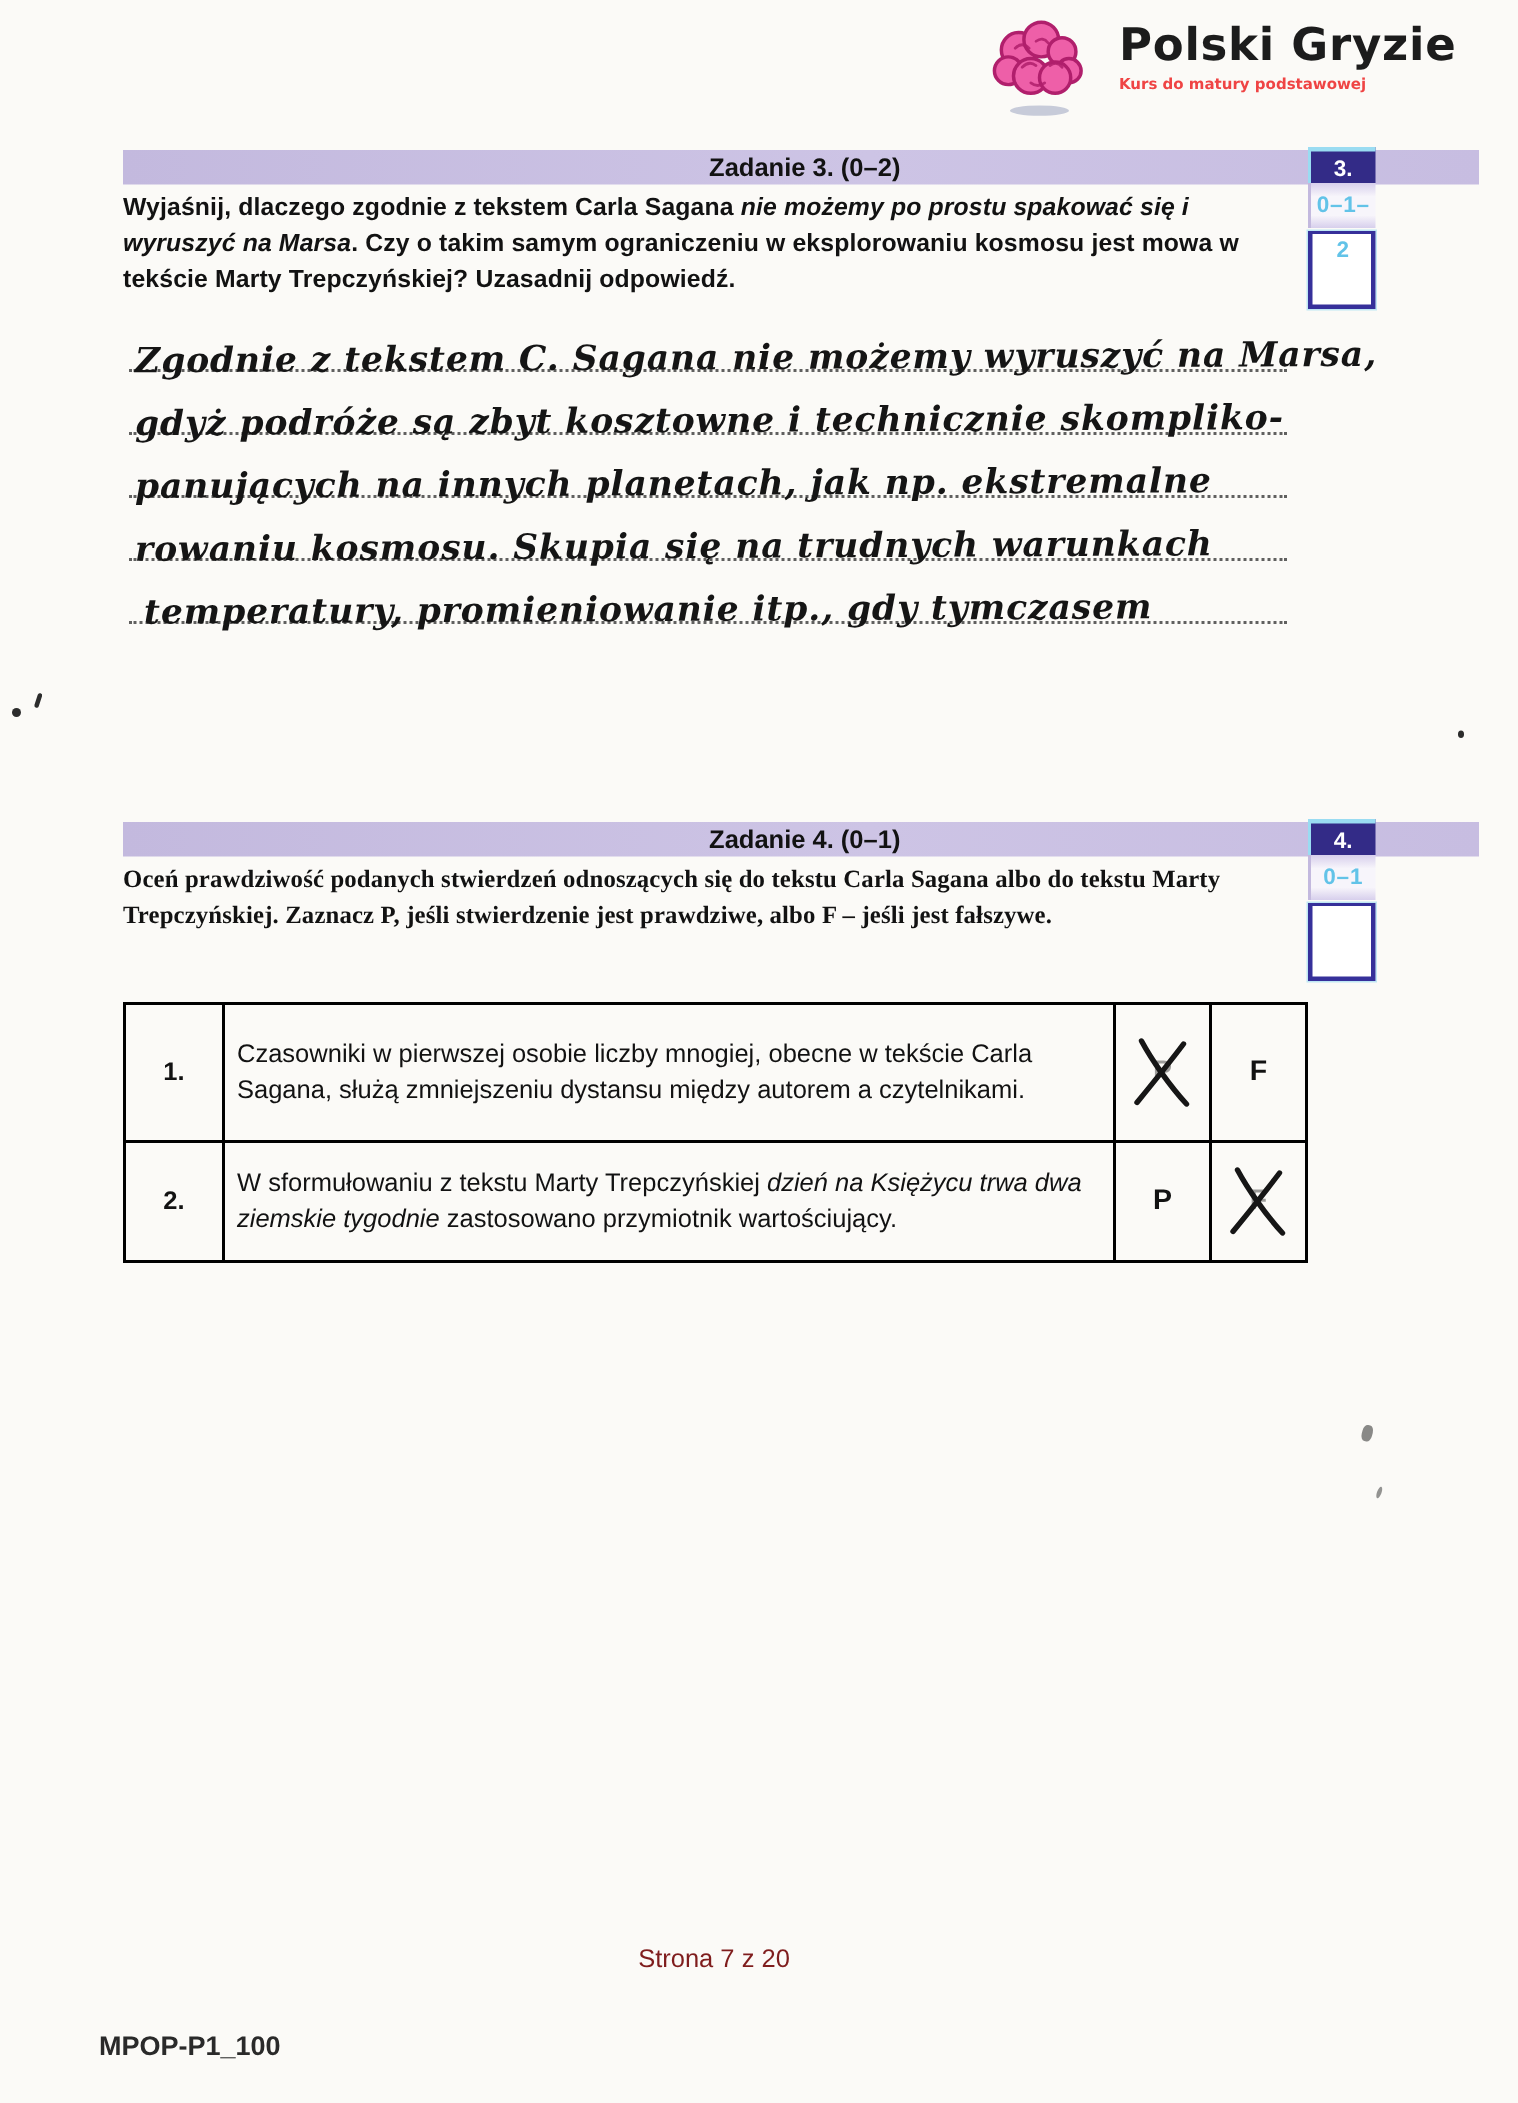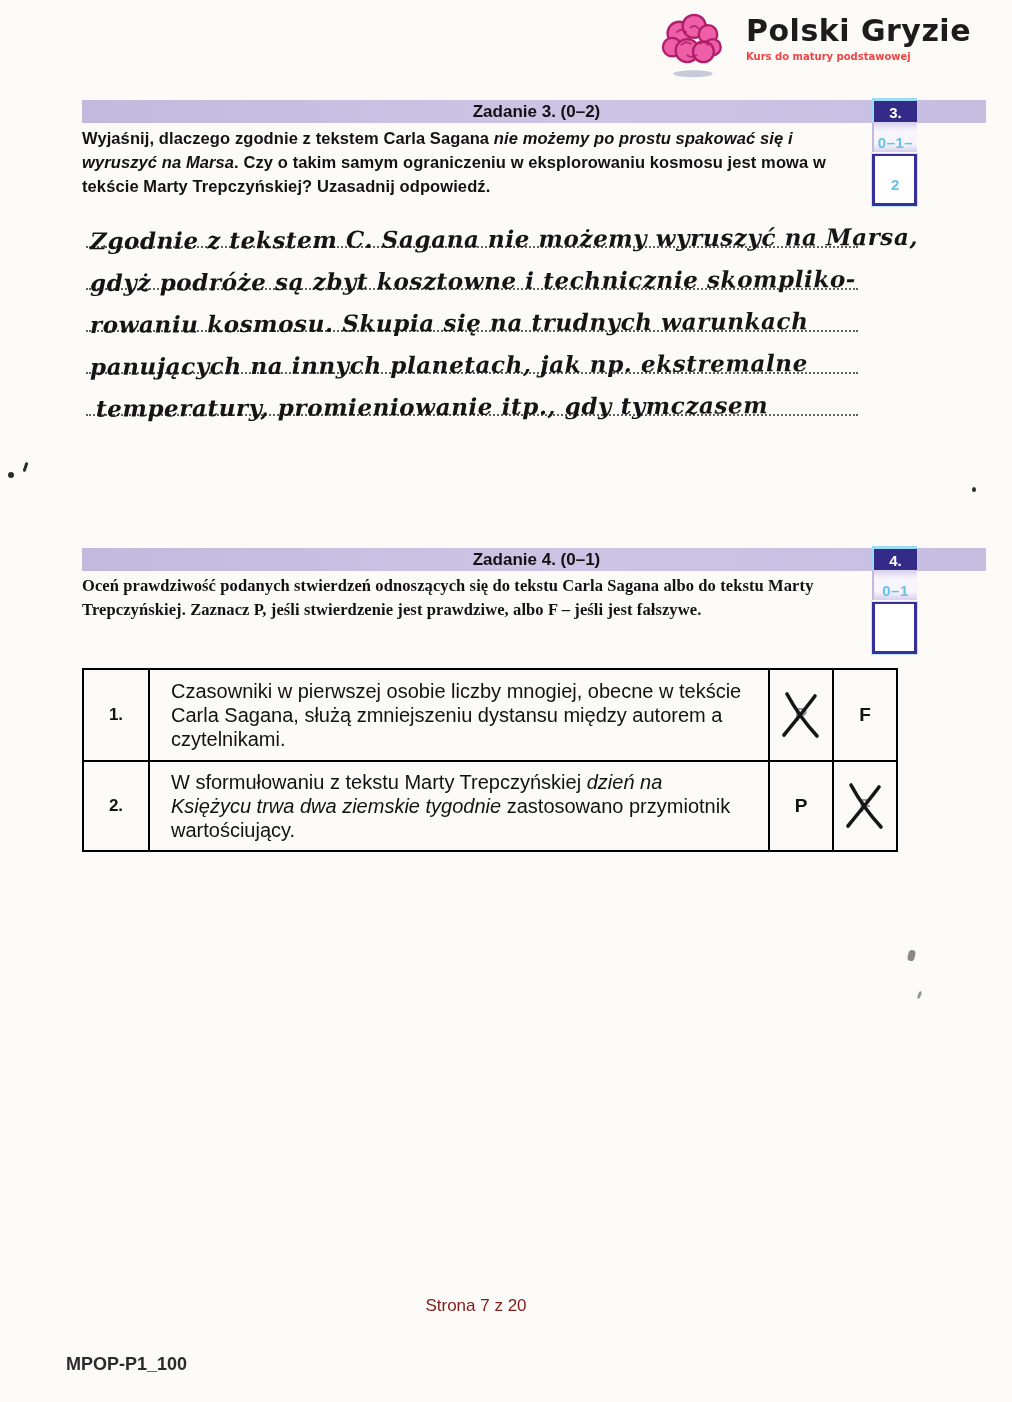--- a/index.html
+++ b/index.html
@@ -35,40 +35,40 @@
   .answer-line .hw {
     position:absolute; left:4px; bottom:3px; white-space:nowrap;
     font-family:"DejaVu Serif", serif; font-style:italic; font-weight:600;
     font-size:23px; letter-spacing:.6px; color:#151515; transform:rotate(-.3deg);
   }
 
   
   .ztable { position:absolute; left:82px; top:668px; border-collapse:collapse; table-layout:fixed; }
   .ztable td { border:2px solid #000; vertical-align:middle; }
   .cell-num { width:62px; text-align:center; font-weight:bold; font-size:17px; }
-  .cell-stm { width:576px; padding:8px 21px; font-size:20px; line-height:24px; }
+  .cell-stm { width:576px; padding:8px 8px; font-size:17px; line-height:24px; }
   .cell-pf  { width:60px; text-align:center; font-weight:bold; font-size:19px; position:relative; }
   .pf-wrap  { position:relative; display:inline-block; width:46px; height:52px; line-height:52px; }
   .pf-letter { position:relative; z-index:1; }
   .pf-wrap.marked .pf-letter { opacity:.4; }
   .x-mark { position:absolute; left:2px; top:2px; width:42px; height:48px; z-index:2; display:none; }
   .pf-wrap.marked .x-mark { display:block; }
   .row-1 { height:92px; }
   .row-2 { height:80px; }
 
   
   .score-box { position:absolute; left:872px; width:45px; }
   .sb-head {
     background:#332b87; color:#fff; font-weight:bold; font-size:15px;
     text-align:center; height:24px; line-height:24px;
     border-top:3px solid #9adcf2; border-left:2px solid #9adcf2;
     box-sizing:border-box;
   }
   .sb-scale {
-    height:30px; line-height:42px; text-align:center;
+    height:30px; line-height:30px; text-align:center;
     background:linear-gradient(#d7cfec 0%,#f7f5fb 30%,#f7f5fb 72%,#d7cfec 100%);
     color:#62c3e8; font-weight:bold; font-size:15px; letter-spacing:.5px;
     border-left:2px solid #c3b9de; box-sizing:border-box;
   }
   .sb-box {
     height:52px; background:#fff; margin-top:2px;
     border:3px solid #36309a; border-top-width:2px;
     box-shadow:0 0 0 1px #bfe7f4; box-sizing:border-box;
   }
 
@@ -123,25 +123,25 @@
     <div class="answer-line">
         <span class="dots"></span>
         <span class="hw">Zgodnie z tekstem C. Sagana nie możemy wyruszyć na Marsa,</span>
       </div>
     <div class="answer-line">
         <span class="dots"></span>
         <span class="hw">gdyż podróże są zbyt kosztowne i technicznie skompliko-</span>
       </div>
     <div class="answer-line">
         <span class="dots"></span>
+        <span class="hw">panujących na innych planetach, jak np. ekstremalne</span>
+      </div>
+    <div class="answer-line">
+        <span class="dots"></span>
         <span class="hw">rowaniu kosmosu. Skupia się na trudnych warunkach</span>
-      </div>
-    <div class="answer-line">
-        <span class="dots"></span>
-        <span class="hw">panujących na innych planetach, jak np. ekstremalne</span>
       </div>
     <div class="answer-line">
         <span class="dots"></span>
         <span class="hw" style="left:10px">temperatury, promieniowanie itp., gdy tymczasem</span>
       </div>
   </div>
 
   <div class="score-box" style="top:98px;">
     <div class="sb-head">3.</div>
     <div class="sb-scale">0–1–2</div>

